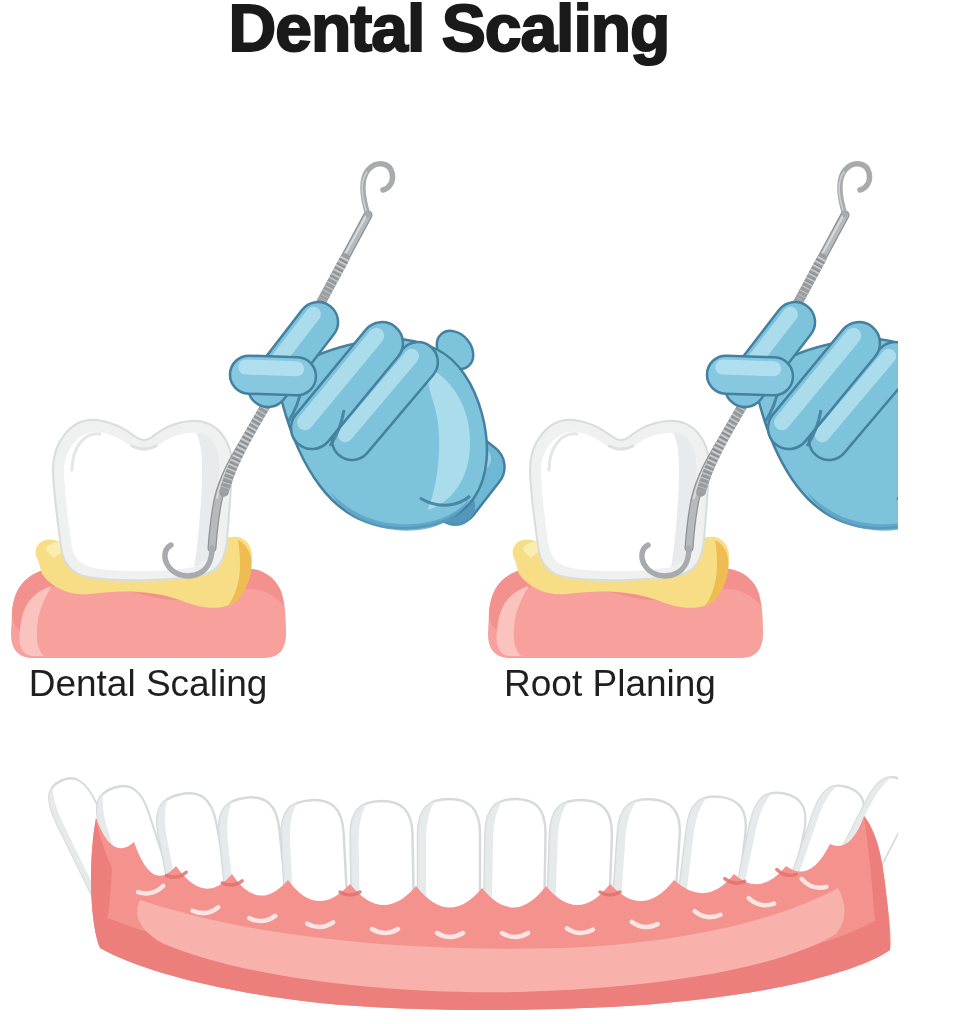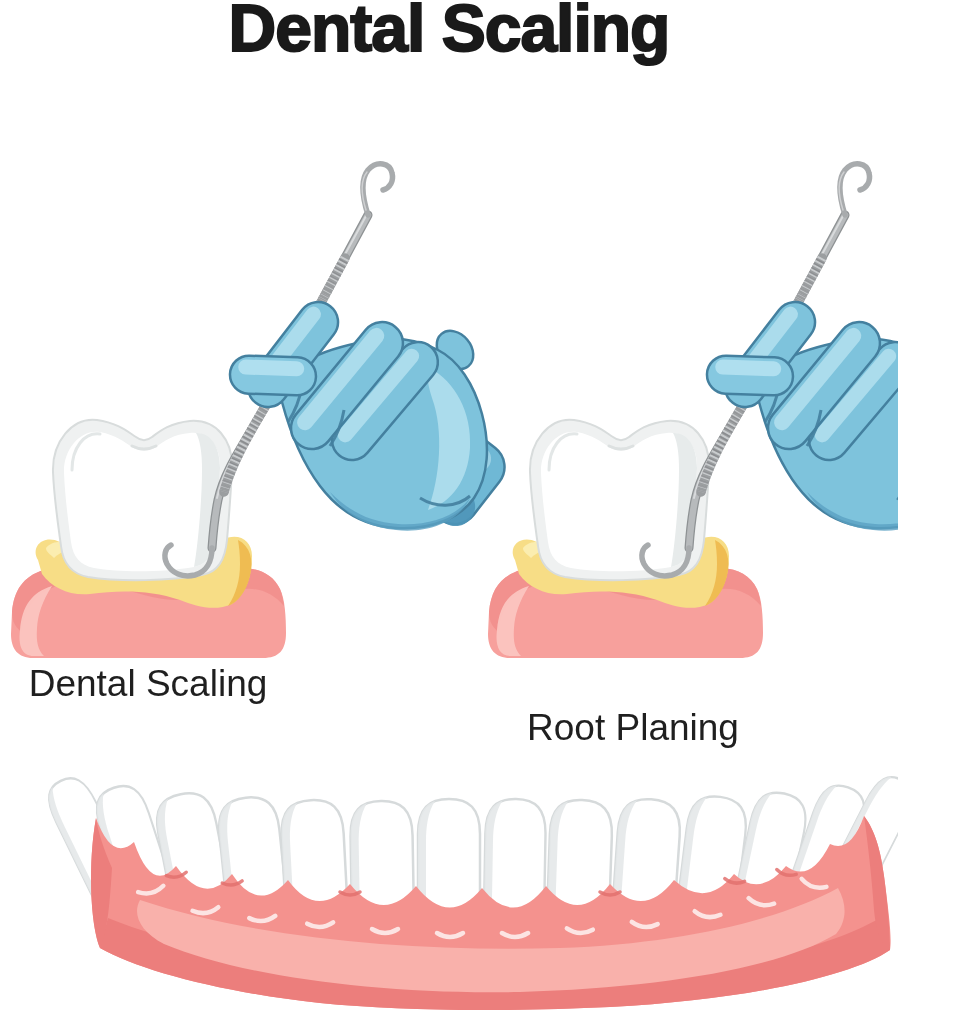--- a/index.html
+++ b/index.html
@@ -10,21 +10,21 @@
   .title{
     position:absolute;left:0;right:0;top:-18px;text-align:center;
     font-size:66px;line-height:92px;font-weight:bold;letter-spacing:-1px;
     color:#1a1a1a;-webkit-text-stroke:2px #1a1a1a;
   }
   .caption{
     position:absolute;top:662px;height:44px;text-align:center;
     font-size:37px;line-height:44px;font-weight:400;color:#1f1f1f;
   }
   .caption.left{left:8px;width:280px;}
-  .caption.right{left:493px;width:280px;margin-top:44px;}
+  .caption.right{left:470px;width:280px;}
   svg.art{position:absolute;left:0;top:0;}
 </style>
 </head>
 <body>
 
 <div class="stage">
 
   <div class="title">
     <div>Dental Scaling</div>
   </div>

